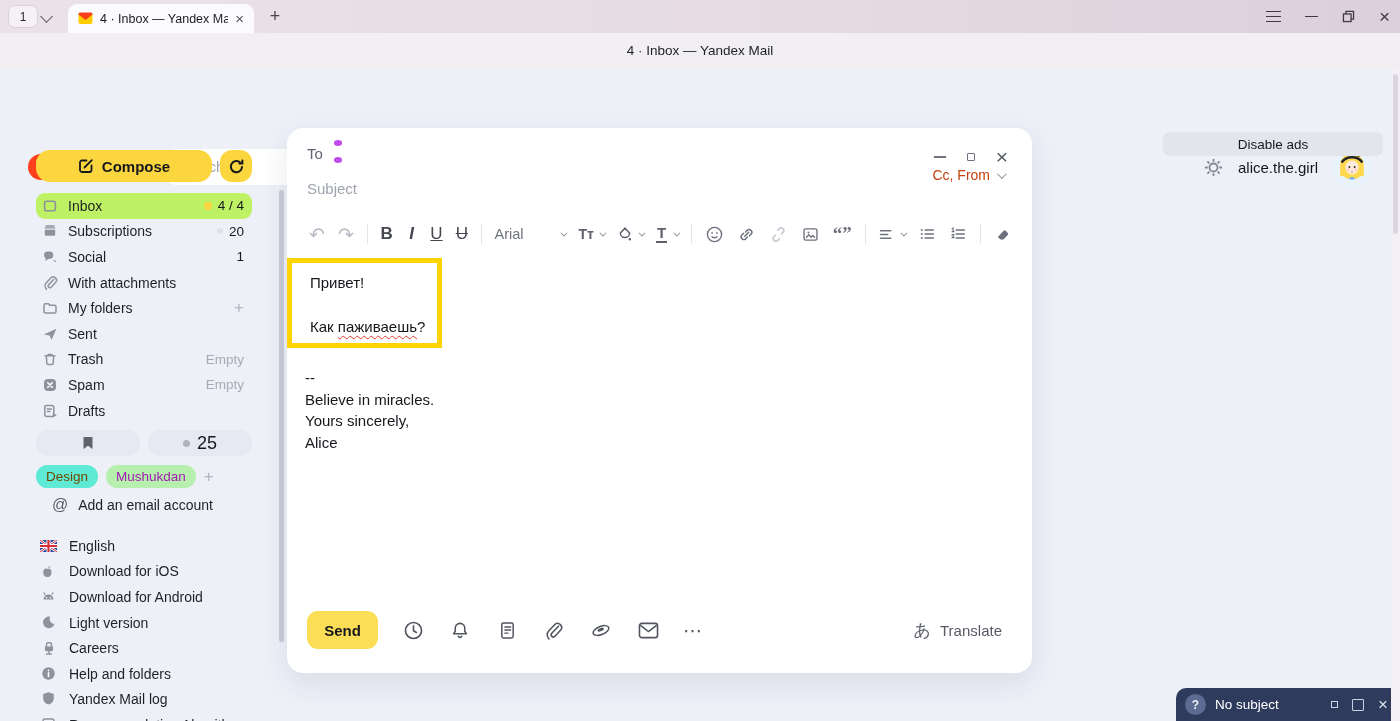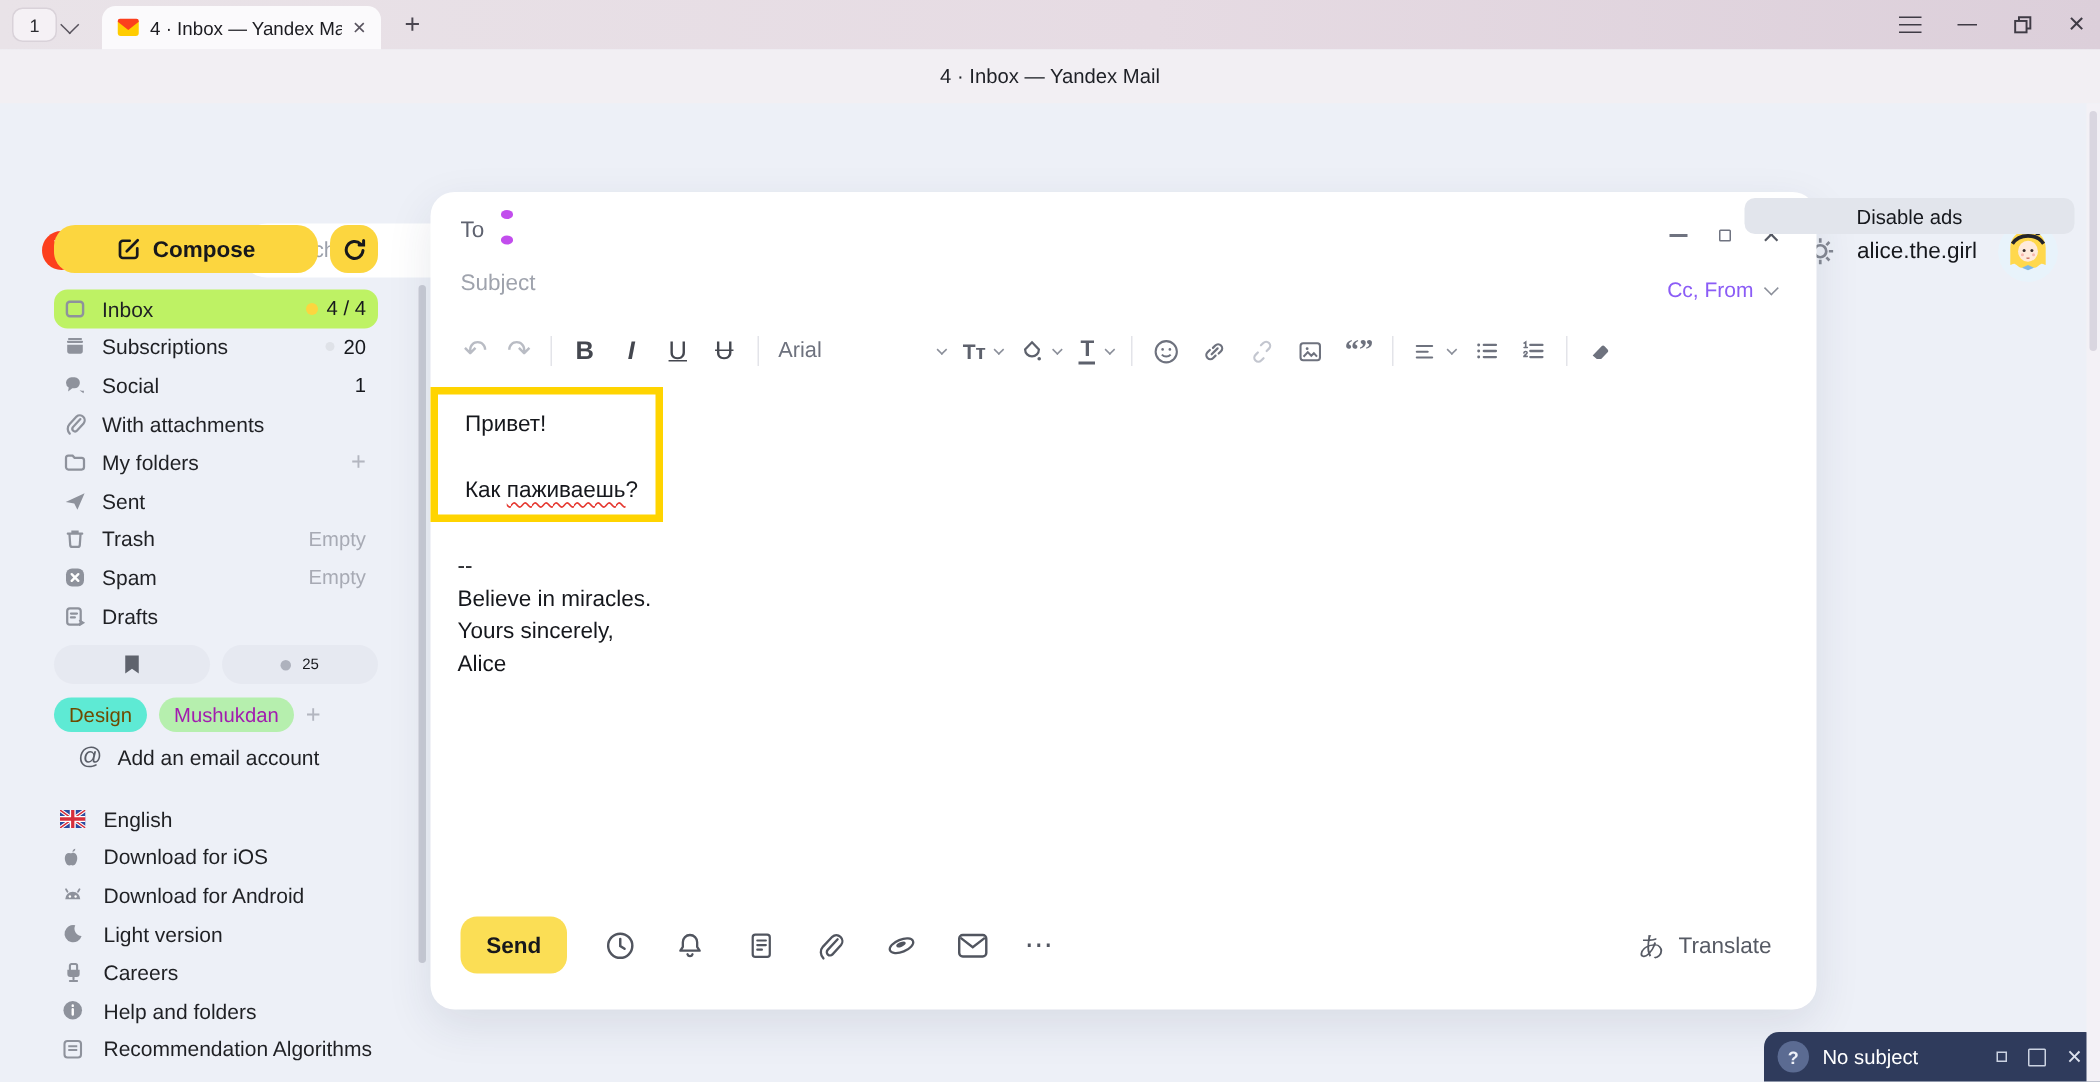--- a/index.html
+++ b/index.html
@@ -53,45 +53,45 @@
   .folders { left:36px; top:193px; width:216px; }
   .frow { height:25.6px; display:flex; align-items:center; padding:0 8px 0 6px; border-radius:9px; }
   .frow.active { background:#bef264; }
   .fico { width:16px; height:16px; margin-right:10px; flex:none; display:flex; align-items:center; justify-content:center; }
   .flabel { font-size:14px; font-weight:500; color:#1f2024; flex:1; white-space:nowrap; }
   .fcount { font-size:13.5px; color:#16181d; display:flex; align-items:center; gap:6px; }
   .fcount.muted { color:#a7aab4; }
   .dot { border-radius:50%; display:inline-block; }
   .plus { color:#b3b6c0; font-size:17px; font-weight:400; }
   .pillrow { left:36px; top:430px; display:flex; gap:8px; }
-  .pill { width:104px; height:26px; background:#e6e9f1; border-radius:13px; display:flex; align-items:center; justify-content:center; gap:7px; font-size:10px; color:#16181d; }
+  .pill { width:104px; height:26px; background:#e6e9f1; border-radius:13px; display:flex; align-items:center; justify-content:center; gap:7px; font-size:18px; color:#16181d; }
   .tagsrow { left:36px; top:465px; display:flex; align-items:center; gap:8px; }
   .tag { height:23px; border-radius:12px; padding:0 10px; font-size:13.5px; display:flex; align-items:center; }
   .tag.design { background:#5eead4; color:#6e4a00; }
   .tag.green { background:#b6efae; color:#a21caf; }
   .addacct { left:52px; top:494px; height:22px; display:flex; align-items:center; gap:10px; font-size:14px; font-weight:500; color:#1f2024; }
   .at { font-size:16px; color:#5a5e68; }
   .links { left:40px; top:533px; width:230px; }
   .lrow { height:25.6px; display:flex; align-items:center; gap:12px; }
   .lico { width:17px; height:17px; flex:none; display:flex; align-items:center; justify-content:center; }
   .llabel { font-size:14px; color:#1f2024; }
   .sb-scroll { left:279px; top:190px; width:5px; height:452px; background:#c9ccd6; border-radius:3px; }
 
   
-  .card { left:287px; top:128px; width:924px; height:545px; background:#fff; border-radius:16px; box-shadow:0 10px 30px rgba(40,50,80,.10); }
+  .card { left:287px; top:128px; width:745px; height:545px; background:#fff; border-radius:16px; box-shadow:0 10px 30px rgba(40,50,80,.10); }
   .tolabel { left:20px; top:17px; font-size:15px; color:#5f6370; }
   .cursordot { width:8px; height:5.5px; border-radius:50%; background:#c24ded; }
   .cwin { right:24px; top:18px; display:flex; align-items:center; gap:21px; }
   .cwin .mini { width:12px; height:2px; background:#6f7380; }
   .cwin .rest { width:8px; height:8px; border:1.7px solid #6f7380; border-radius:1px; }
   .cwin .clo { font-size:21px; color:#545862; line-height:1; }
   .subj { left:20px; top:52px; width:600px; }
   .subj input { border:0; outline:0; font-size:15px; font-family:"Liberation Sans",sans-serif; width:100%; background:transparent; }
   .subj input::placeholder { color:#9fa3ad; }
-  .ccfrom { right:28px; top:57px; display:flex; align-items:center; gap:7px; font-size:14px; color:#8b5cf6; }
+  .ccfrom { right:28px; top:39px; display:flex; align-items:center; gap:7px; font-size:14px; color:#c2410c; }
   .chev { width:7px; height:7px; border-right:1.6px solid #8b8f9a; border-bottom:1.6px solid #8b8f9a; transform:rotate(45deg) translateY(-2px); }
   .chev.sm { width:5px; height:5px; }
   .ctoolbar { left:22px; top:92px; right:20px; height:28px; display:flex; align-items:center; gap:13px; color:#6e727e; }
   .tbt { font-size:16px; display:flex; align-items:center; }
   .tglyph { font-size:17px; font-weight:700; color:#44474f; width:18px; text-align:center; }
   .muted2 { color:#b9bcc4; }
   .tdiv { width:1px; height:20px; background:#e3e4e9; }
   .fontsel { display:flex; align-items:center; width:110px; justify-content:space-between; font-size:14.5px; color:#6e727e; }
   .sizeico { font-size:14px; font-weight:700; color:#5d616c; }
   .colT { font-size:15px; font-weight:700; color:#5d616c; border-bottom:2.5px solid #5d616c; line-height:1.1; padding:0 1px; }
@@ -468,20 +468,28 @@
     <span class="lico">
         <svg width="15" height="15" viewBox="0 0 15 15">
           <circle cx="7.5" cy="7.5" r="6.2" fill="#8e929c"></circle>
           <path d="M7.5 6.8v3.6M7.5 4.3v.3" stroke="#fff" stroke-width="1.6" stroke-linecap="round"></path>
         </svg>
       </span>
     <span class="llabel">Help and folders</span>
   </div>
   <div class="lrow">
     <span class="lico">
+        <svg width="15" height="16" viewBox="0 0 15 16">
+          <path d="M7.5 1.2 12.8 3v4.2c0 3.4-2.2 5.5-5.3 6.4-3.1-.9-5.3-3-5.3-6.4V3z" fill="#8e929c"></path>
+        </svg>
+      </span>
+    <span class="llabel">Yandex Mail log</span>
+  </div>
+  <div class="lrow">
+    <span class="lico">
         <svg width="15" height="15" viewBox="0 0 15 15" fill="none" stroke="#8e929c" stroke-width="1.4">
           <rect x="2" y="2" width="11" height="11" rx="2"></rect>
           <path d="M4.5 5.5h6M4.5 8h6"></path>
         </svg>
       </span>
     <span class="llabel">Recommendation Algorithms</span>
   </div>
 </div>
 <div class="abs sb-scroll"></div>
 

